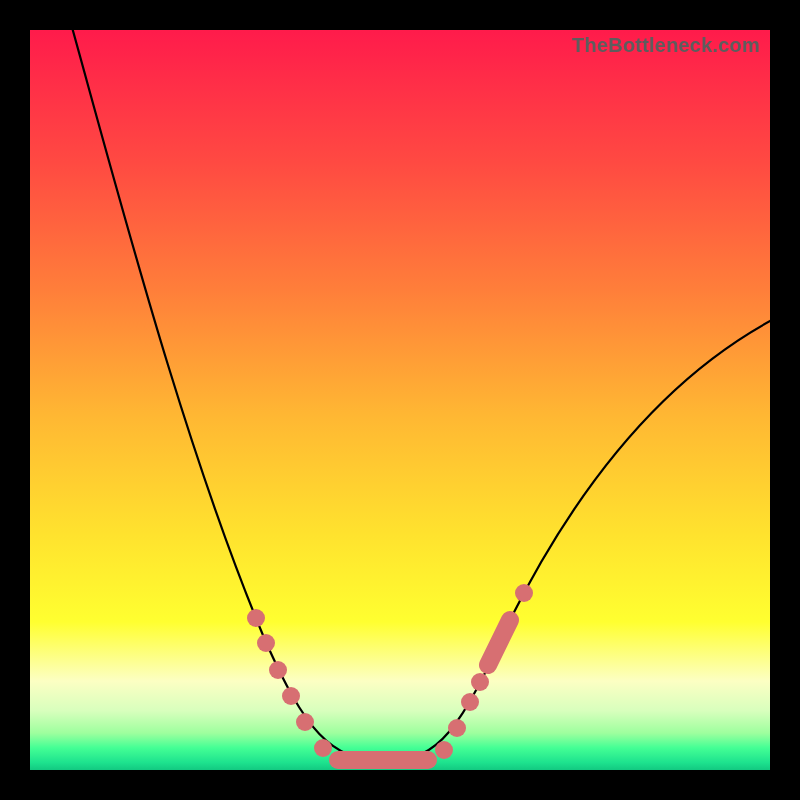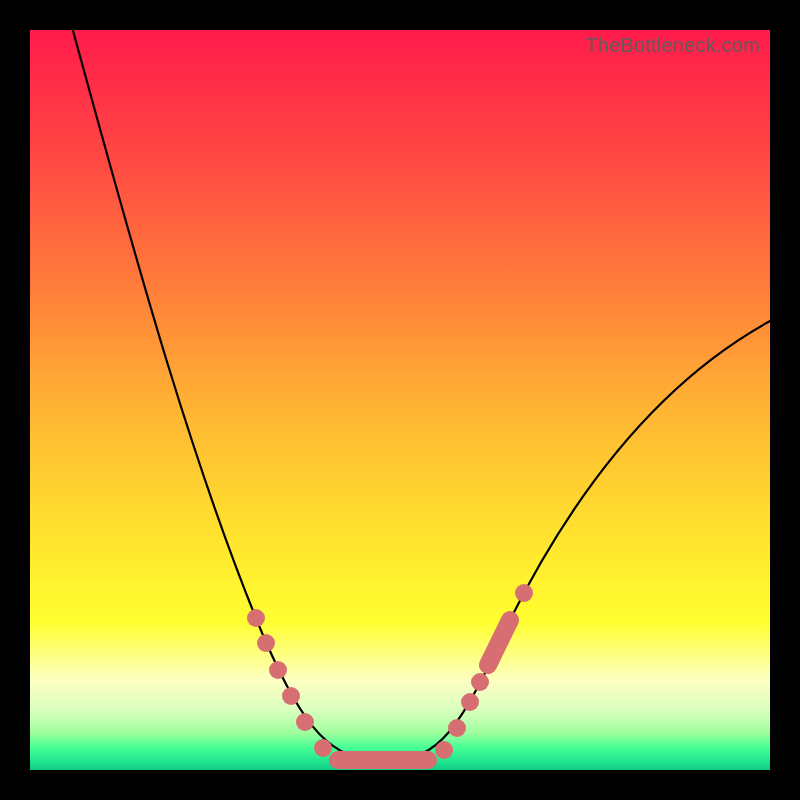--- a/index.html
+++ b/index.html
@@ -33,21 +33,21 @@
       #12c981 100%
     );
     overflow: hidden;
   }
   .watermark {
     position: absolute;
     top: 4px;
     right: 10px;
     color: #5d5d5d;
     font-size: 20px;
-    font-weight: 400;
+    font-weight: 700;
     letter-spacing: 0.2px;
     user-select: none;
   }
   svg.curve {
     position: absolute;
     left: 0;
     top: 0;
     width: 740px;
     height: 740px;
   }

